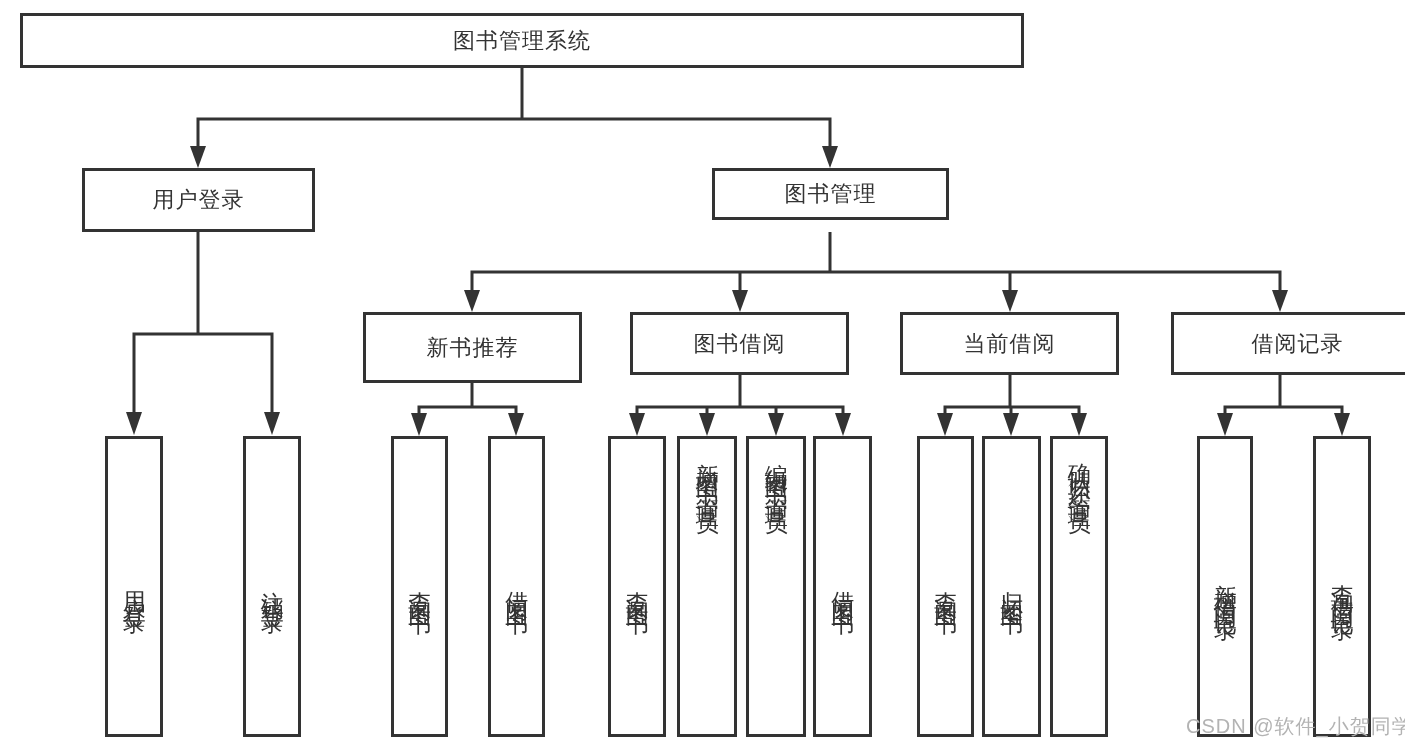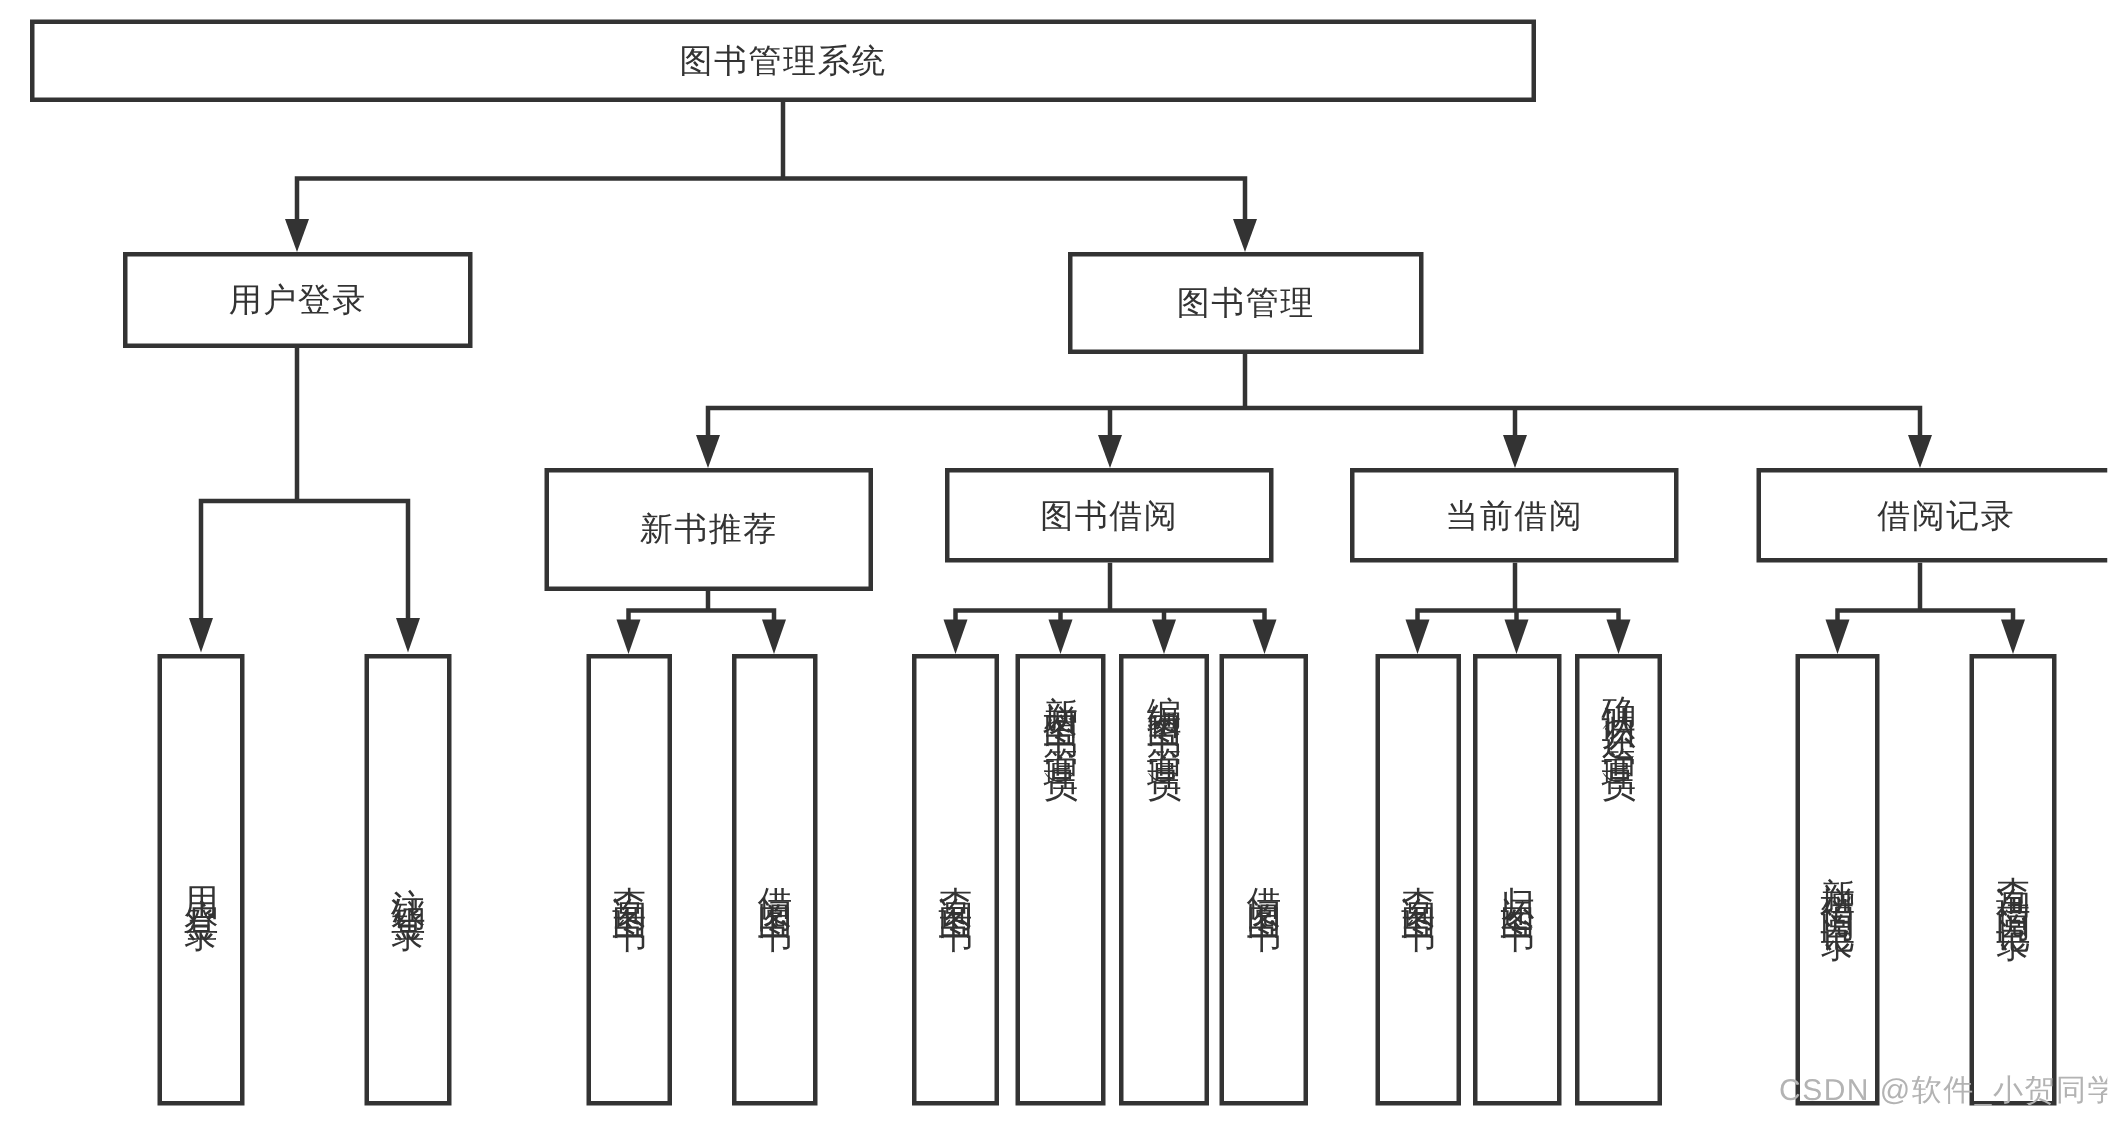--- a/index.html
+++ b/index.html
@@ -120,25 +120,25 @@
     </g>
   </svg>
 
   <div class="node root-box" style="left:20px; top:13px; width:1004px; height:55px;">
     <span class="h-label">图书管理系统</span>
   </div>
 
   <div class="node" style="left:82px; top:168px; width:233px; height:64px;">
     <span class="h-label">用户登录</span>
   </div>
-  <div class="node" style="left:712px; top:168px; width:237px; height:68px;">
+  <div class="node" style="left:712px; top:168px; width:237px; height:52px;">
     <span class="h-label">图书管理</span>
   </div>
 
-  <div class="node" style="left:363px; top:312px; width:219px; height:82px;">
+  <div class="node" style="left:363px; top:312px; width:219px; height:71px;">
     <span class="h-label">新书推荐</span>
   </div>
   <div class="node" style="left:900px; top:312px; width:219px; height:63px;">
     <span class="h-label">当前借阅</span>
   </div>
   <div class="node" style="left:630px; top:312px; width:219px; height:63px;">
     <span class="h-label">图书借阅</span>
   </div>
   <div class="node" style="left:1171px; top:312px; width:253px; height:63px;">
     <span class="h-label">借阅记录</span>

